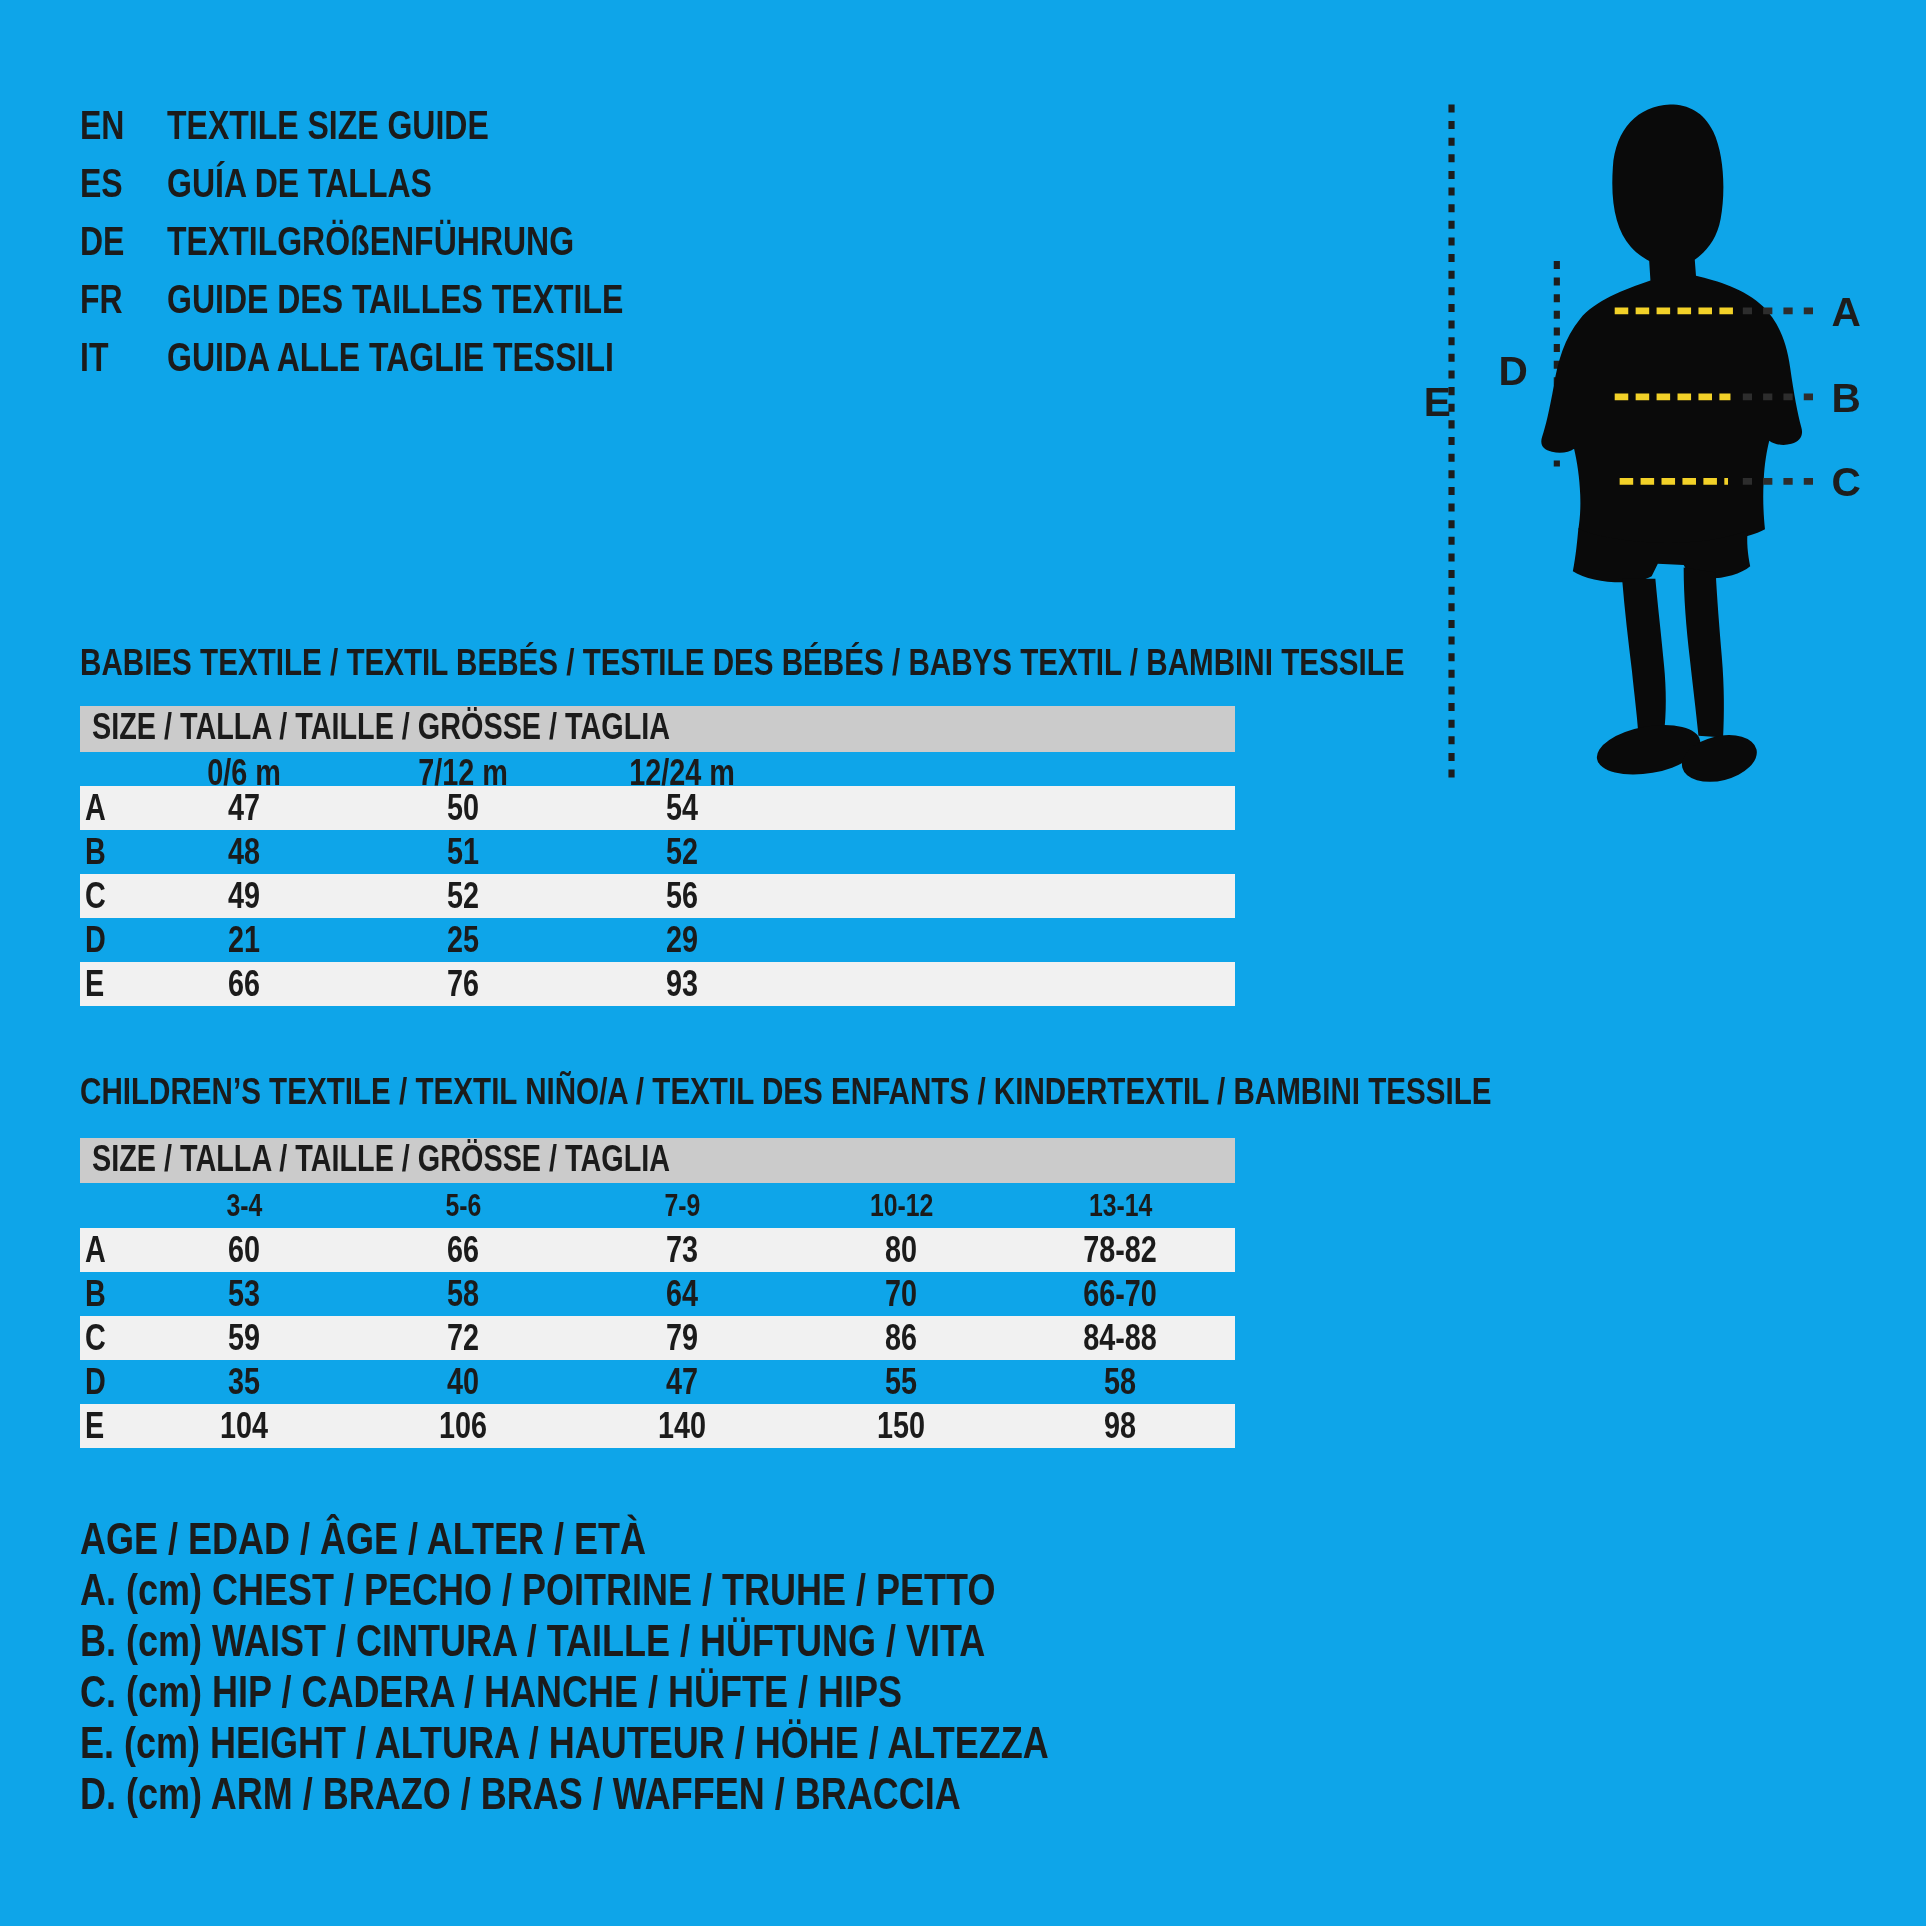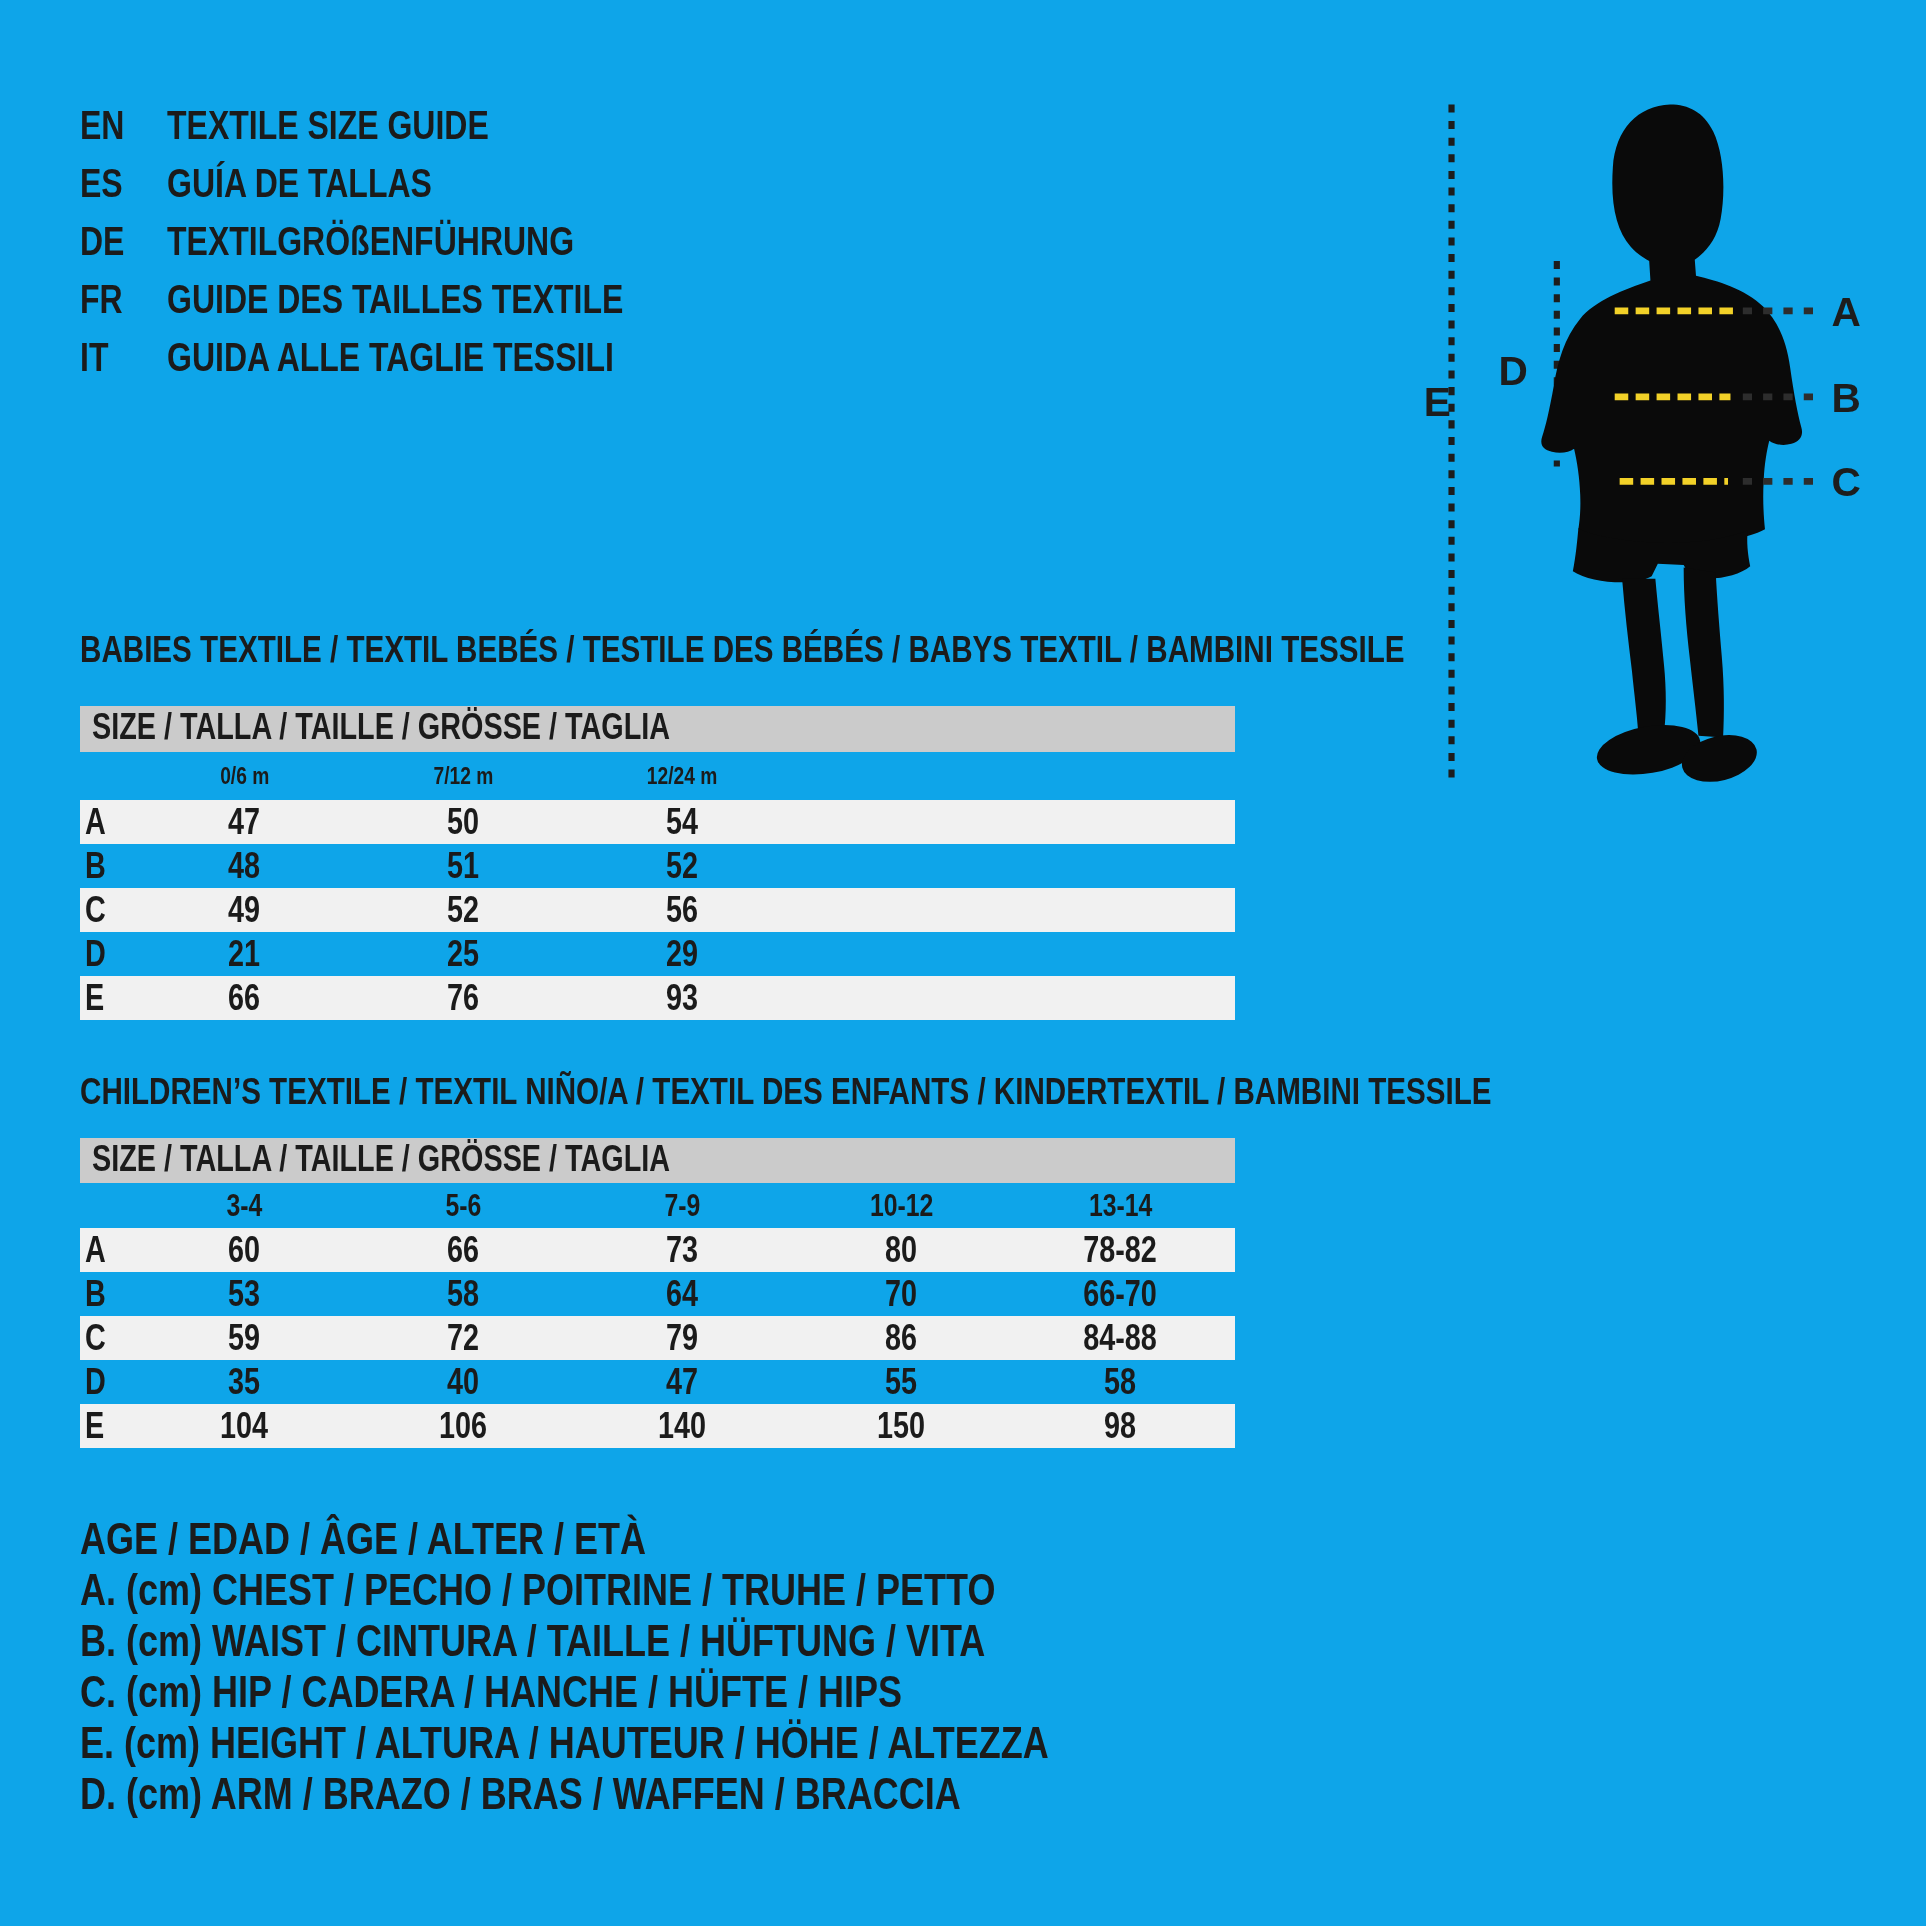--- a/index.html
+++ b/index.html
@@ -24,21 +24,21 @@
   
   .section-title{position:absolute;left:80px;font-size:37px;line-height:43px;}
 
   
   .size-table{position:absolute;left:80px;width:1155px;}
   .bar{background:#cbcbcb;display:flex;align-items:flex-start;padding-left:12.3px;font-size:36px;}
   .bar.b1{height:46px;}
   .bar.b2{height:45px;}
   .grid3{display:grid;grid-template-columns:55px 219px 219px 219px 1fr;align-items:center;}
   .grid5{display:grid;grid-template-columns:55px 219px 219px 219px 219px 219px 1fr;align-items:center;}
-  .colrow1{height:48px;font-size:24px;}
+  .colrow1{height:34px;font-size:36px;}
   .colrow2{height:45px;font-size:31px;}
   .trow{height:44px;font-size:36px;}
   .stripe{background:#f1f1f1;}
   .rlabel{padding-left:5px;text-align:left;}
   .num{text-align:center;}
 
   
   .legend{position:absolute;left:80px;top:1513px;}
   .legend-line{height:51px;display:flex;align-items:center;font-size:45px;}
 
@@ -101,21 +101,21 @@
       <line x1="548" y1="642" x2="668" y2="642" stroke="#2d2d2d" stroke-width="11" stroke-dasharray="15 18"></line>
 
       <text class="axis-label" x="692" y="389">A</text>
       <text class="axis-label" x="692" y="529">B</text>
       <text class="axis-label" x="692" y="666">C</text>
       <text class="axis-label" x="175" y="486" text-anchor="middle">D</text>
       <text class="axis-label" x="52" y="536" text-anchor="middle">E</text>
     </svg>
   </div>
 
-  <div class="section-title" style="top:628px;"><span class="cx">BABIES TEXTILE / TEXTIL BEBÉS / TESTILE DES BÉBÉS / BABYS TEXTIL / BAMBINI TESSILE</span></div>
+  <div class="section-title" style="top:641px;"><span class="cx">BABIES TEXTILE / TEXTIL BEBÉS / TESTILE DES BÉBÉS / BABYS TEXTIL / BAMBINI TESSILE</span></div>
 
   <div class="size-table" style="top:706px;">
     <div class="bar b1">
         <span class="cx">SIZE / TALLA / TAILLE / GRÖSSE / TAGLIA</span>
       </div>
     <div class="grid3 colrow1">
       <span></span>
       <span class="num"><span class="cxc">0/6 m</span></span>
       <span class="num"><span class="cxc">7/12 m</span></span>
       <span class="num"><span class="cxc">12/24 m</span></span>

